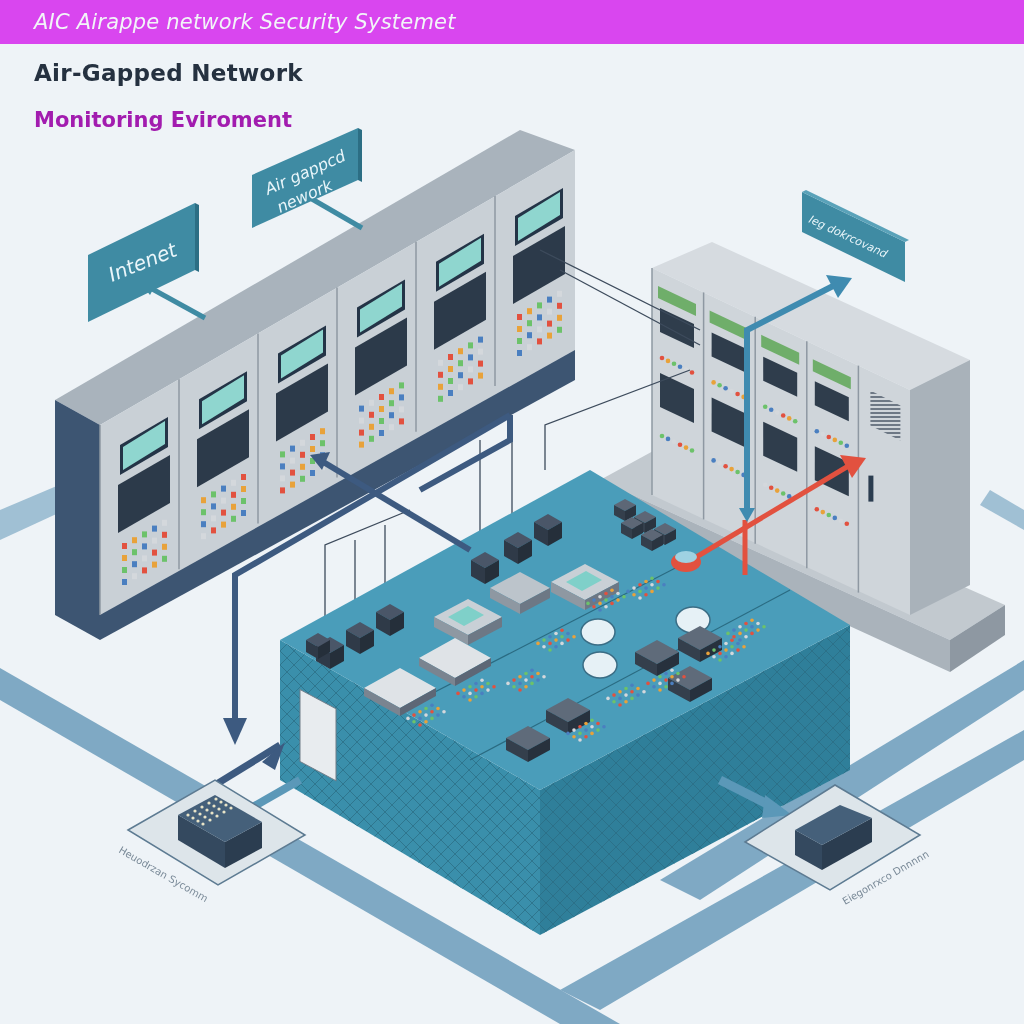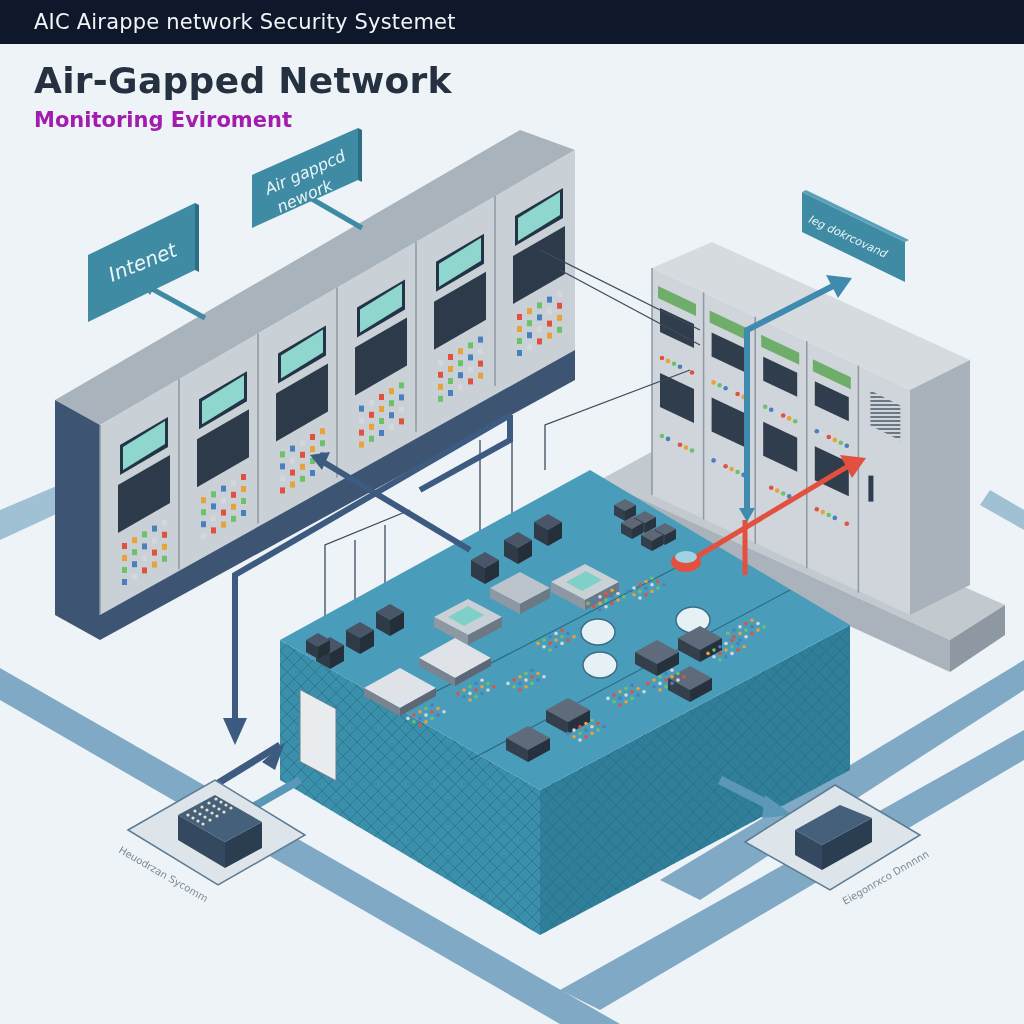--- a/index.html
+++ b/index.html
@@ -4,35 +4,36 @@
   <style>
     html, body { margin: 0; padding: 0; }
     body {
       width: 1024px; height: 1024px; overflow: hidden;
       background: #eef3f7;
       font-family: "DejaVu Sans", sans-serif;
       position: relative;
     }
     .title-bar {
       position: absolute; left: 0; top: 0; width: 1024px; height: 44px;
-      background: #0f172a;
+      background: #d946ef;
       color: #f2f5f8;
       font-family: "DejaVu Sans", sans-serif;
       font-size: 21px;
       line-height: 44px;
       padding-left: 34px;
       box-sizing: border-box;
       letter-spacing: 0.2px;
+      font-style: italic;
     }
     .heading {
       position: absolute; left: 34px; top: 60px;
       color: #253140;
       font-family: "DejaVu Sans", sans-serif;
       font-weight: bold;
-      font-size: 36px;
+      font-size: 23px;
       letter-spacing: 0.3px;
     }
     .subheading {
       position: absolute; left: 34px; top: 108px;
       color: #a21caf;
       font-family: "DejaVu Sans", sans-serif;
       font-weight: bold;
       font-size: 21px;
     }
     svg.scene { position: absolute; left: 0; top: 0; }

